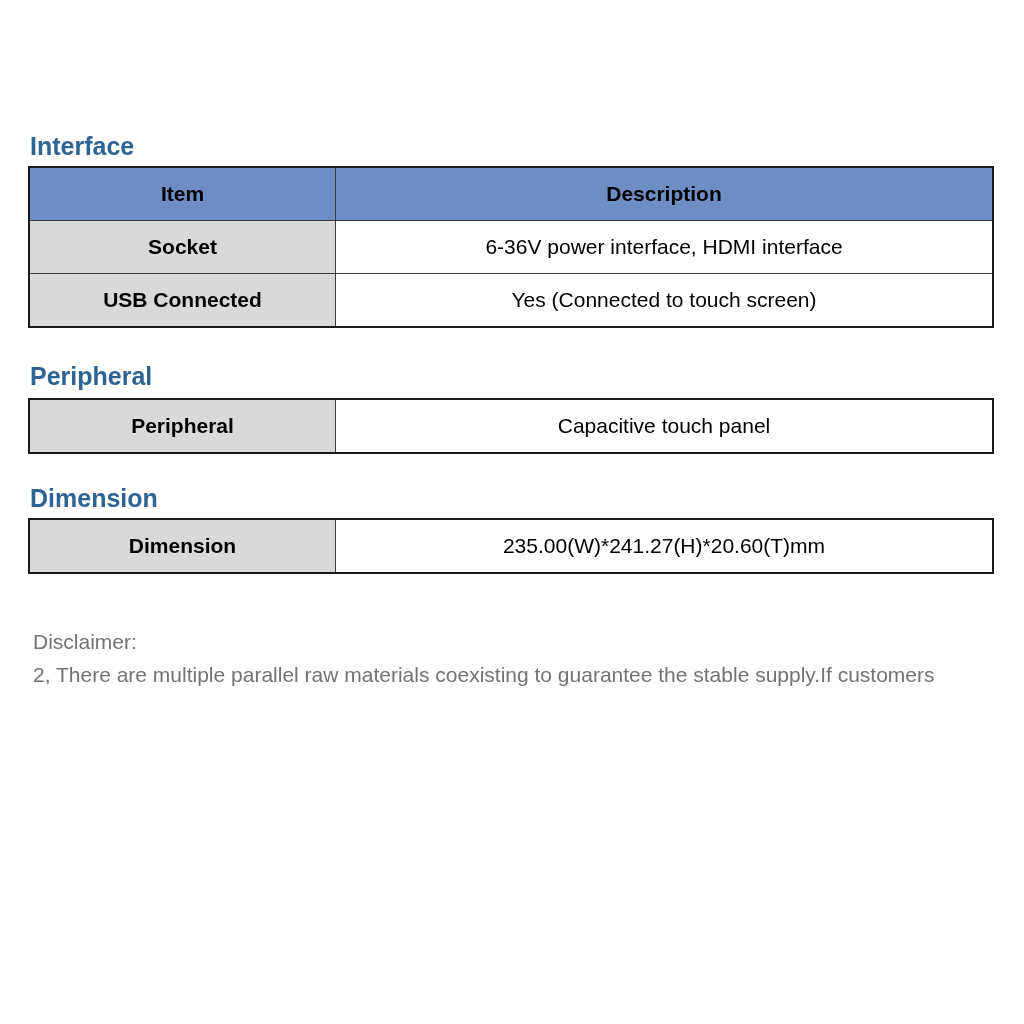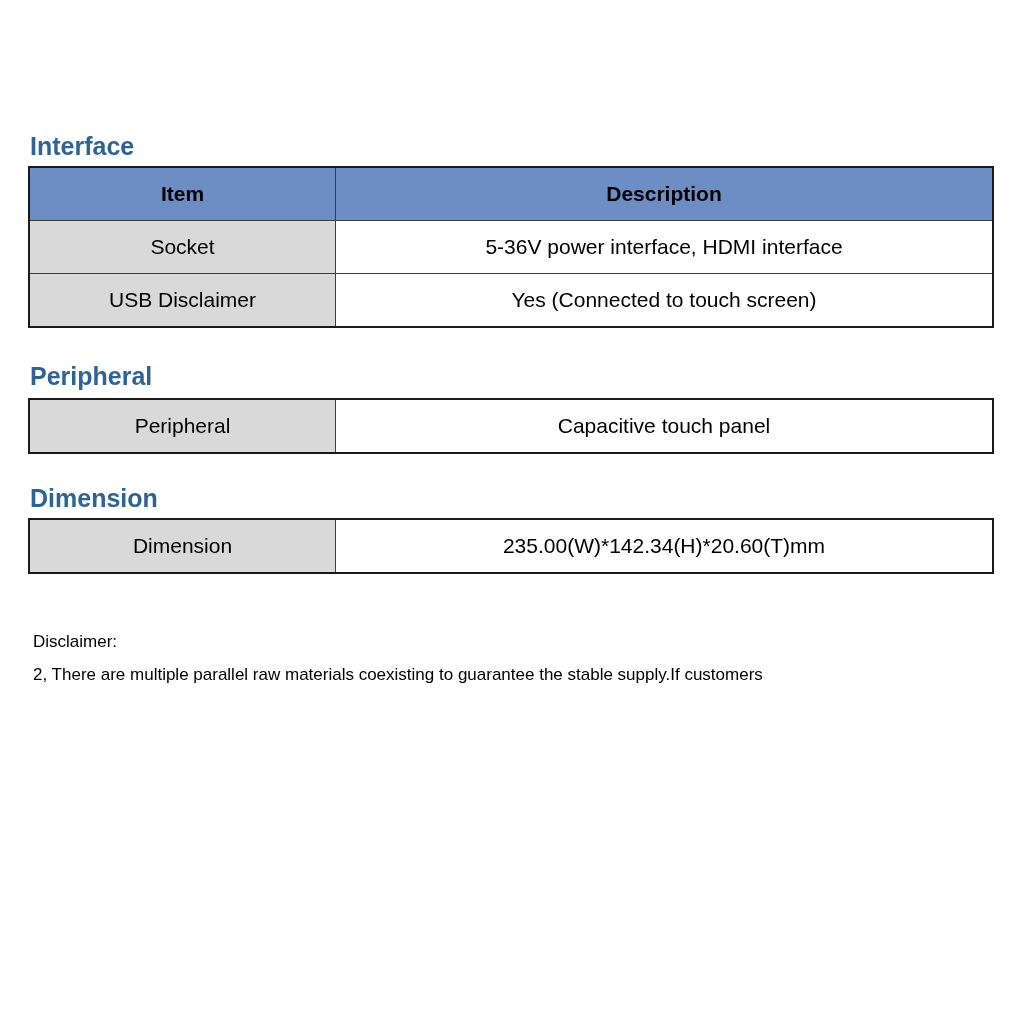--- a/index.html
+++ b/index.html
@@ -48,55 +48,55 @@
   }
   table.spec { border: 2px solid #1a1a1a; }
   table.spec .col-item { width: 305px; }
   table.spec th {
     background: #6D8DC5;
     font-weight: bold;
     color: #000000;
   }
   table.spec td.label {
     background: #D9D9D9;
-    font-weight: normal;
+    font-weight: bold;
   }
   table.spec td.value {
     background: #ffffff;
     font-weight: normal;
   }
 
   .disclaimer {
     margin: 51px 0 0 33px;
-    font-size: 17px;
+    font-size: 21px;
     line-height: 33px;
-    color: #000000;
+    color: #737373;
   }
   .disclaimer .line { white-space: nowrap; }
   .disclaimer .line.indent { padding-left: 31px; }
 </style>
 </head>
 <body>
 
 <div class="page">
 
   <h2 class="section-title title-interface">Interface</h2>
 
   <table class="spec interface">
     <tbody>
         <tr>
       <th class="col-item">Item</th>
       <th>Description</th>
     </tr>
     <tr>
       <td class="label">Socket</td>
-      <td class="value">5-36V power interface, HDMI interface</td>
+      <td class="value">6-36V power interface, HDMI interface</td>
     </tr>
     <tr>
-      <td class="label">USB Disclaimer</td>
+      <td class="label">USB Connected</td>
       <td class="value">Yes (Connected to touch screen)</td>
     </tr>
   </tbody>
     </table>
 
   <h2 class="section-title title-peripheral">Peripheral</h2>
 
   <table class="spec peripheral">
     <tbody>
         <tr>
@@ -105,21 +105,21 @@
     </tr>
   </tbody>
     </table>
 
   <h2 class="section-title title-dimension">Dimension</h2>
 
   <table class="spec dimension">
     <tbody>
         <tr>
       <td class="label col-item">Dimension</td>
-      <td class="value">235.00(W)*142.34(H)*20.60(T)mm</td>
+      <td class="value">235.00(W)*241.27(H)*20.60(T)mm</td>
     </tr>
   </tbody>
     </table>
 
   <div class="disclaimer">
     <div class="line">Disclaimer:</div>
     <div class="line">2, There are multiple parallel raw materials coexisting to guarantee the stable supply.If customers</div>
   </div>
 
 </div>

